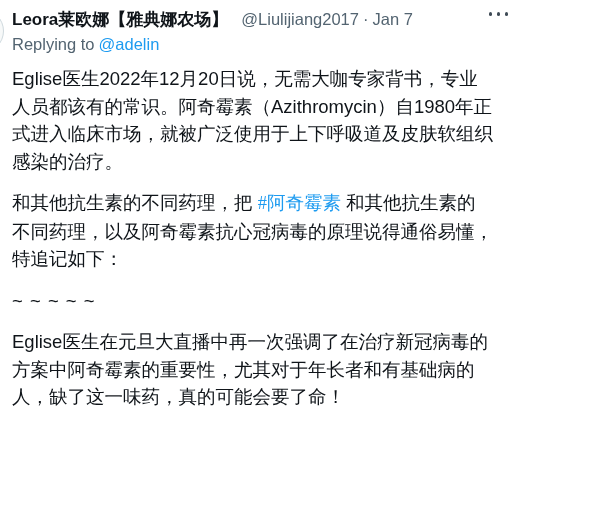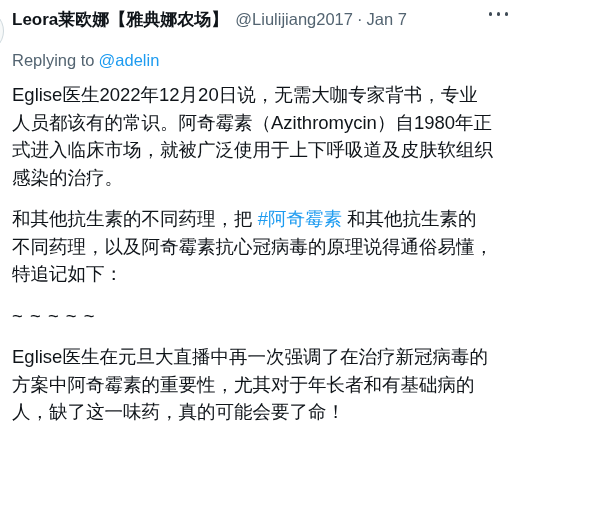--- a/index.html
+++ b/index.html
@@ -22,34 +22,34 @@
   .avatar-edge{
     position:absolute;left:-40px;top:9px;width:44px;height:44px;
     border-radius:50%;border:1.5px solid var(--border);background:#f7f9f9;
   }
 
   .header-row{
     display:flex;align-items:baseline;white-space:nowrap;
     line-height:22px;padding-right:40px;
   }
   .display-name{font-weight:bold;font-size:17px;color:var(--text);}
-  .handle-group{color:var(--secondary);font-size:16.5px;margin-left:7px;}
+  .handle-group{color:var(--secondary);font-size:16.5px;margin-left:13px;}
   .handle-group .sep{margin:0 4px;}
   .more-button{
     position:absolute;top:6px;right:10px;border:none;background:transparent;
     padding:6px 2px;cursor:pointer;display:flex;gap:4.5px;align-items:center;
   }
   .more-button i{display:block;width:3.5px;height:3.5px;border-radius:50%;background:#3f4b56;}
 
-  .reply-line{font-size:16.5px;line-height:22px;color:var(--secondary);margin-top:18px;}
+  .reply-line{font-size:16.5px;line-height:22px;color:var(--secondary);margin-top:2px;}
   .reply-line a{color:var(--link);text-decoration:none;margin-left:4px;}
 
   .body-text{margin-top:10px;font-size:18.5px;line-height:27.5px;color:var(--text);}
   .body-text p{margin:0 16px 14px 0;word-break:break-word;}
-  .hashtag{color:var(--link);text-decoration:none;}
+  .hashtag{color:var(--link);text-decoration:none;font-family:Liberation Serif, serif;}
   .tilde{letter-spacing:1px;}
 </style>
 </head>
 <body>
 
 <div class="tweet">
 
   <div class="avatar-edge"></div>
 
   <div class="header-row">

